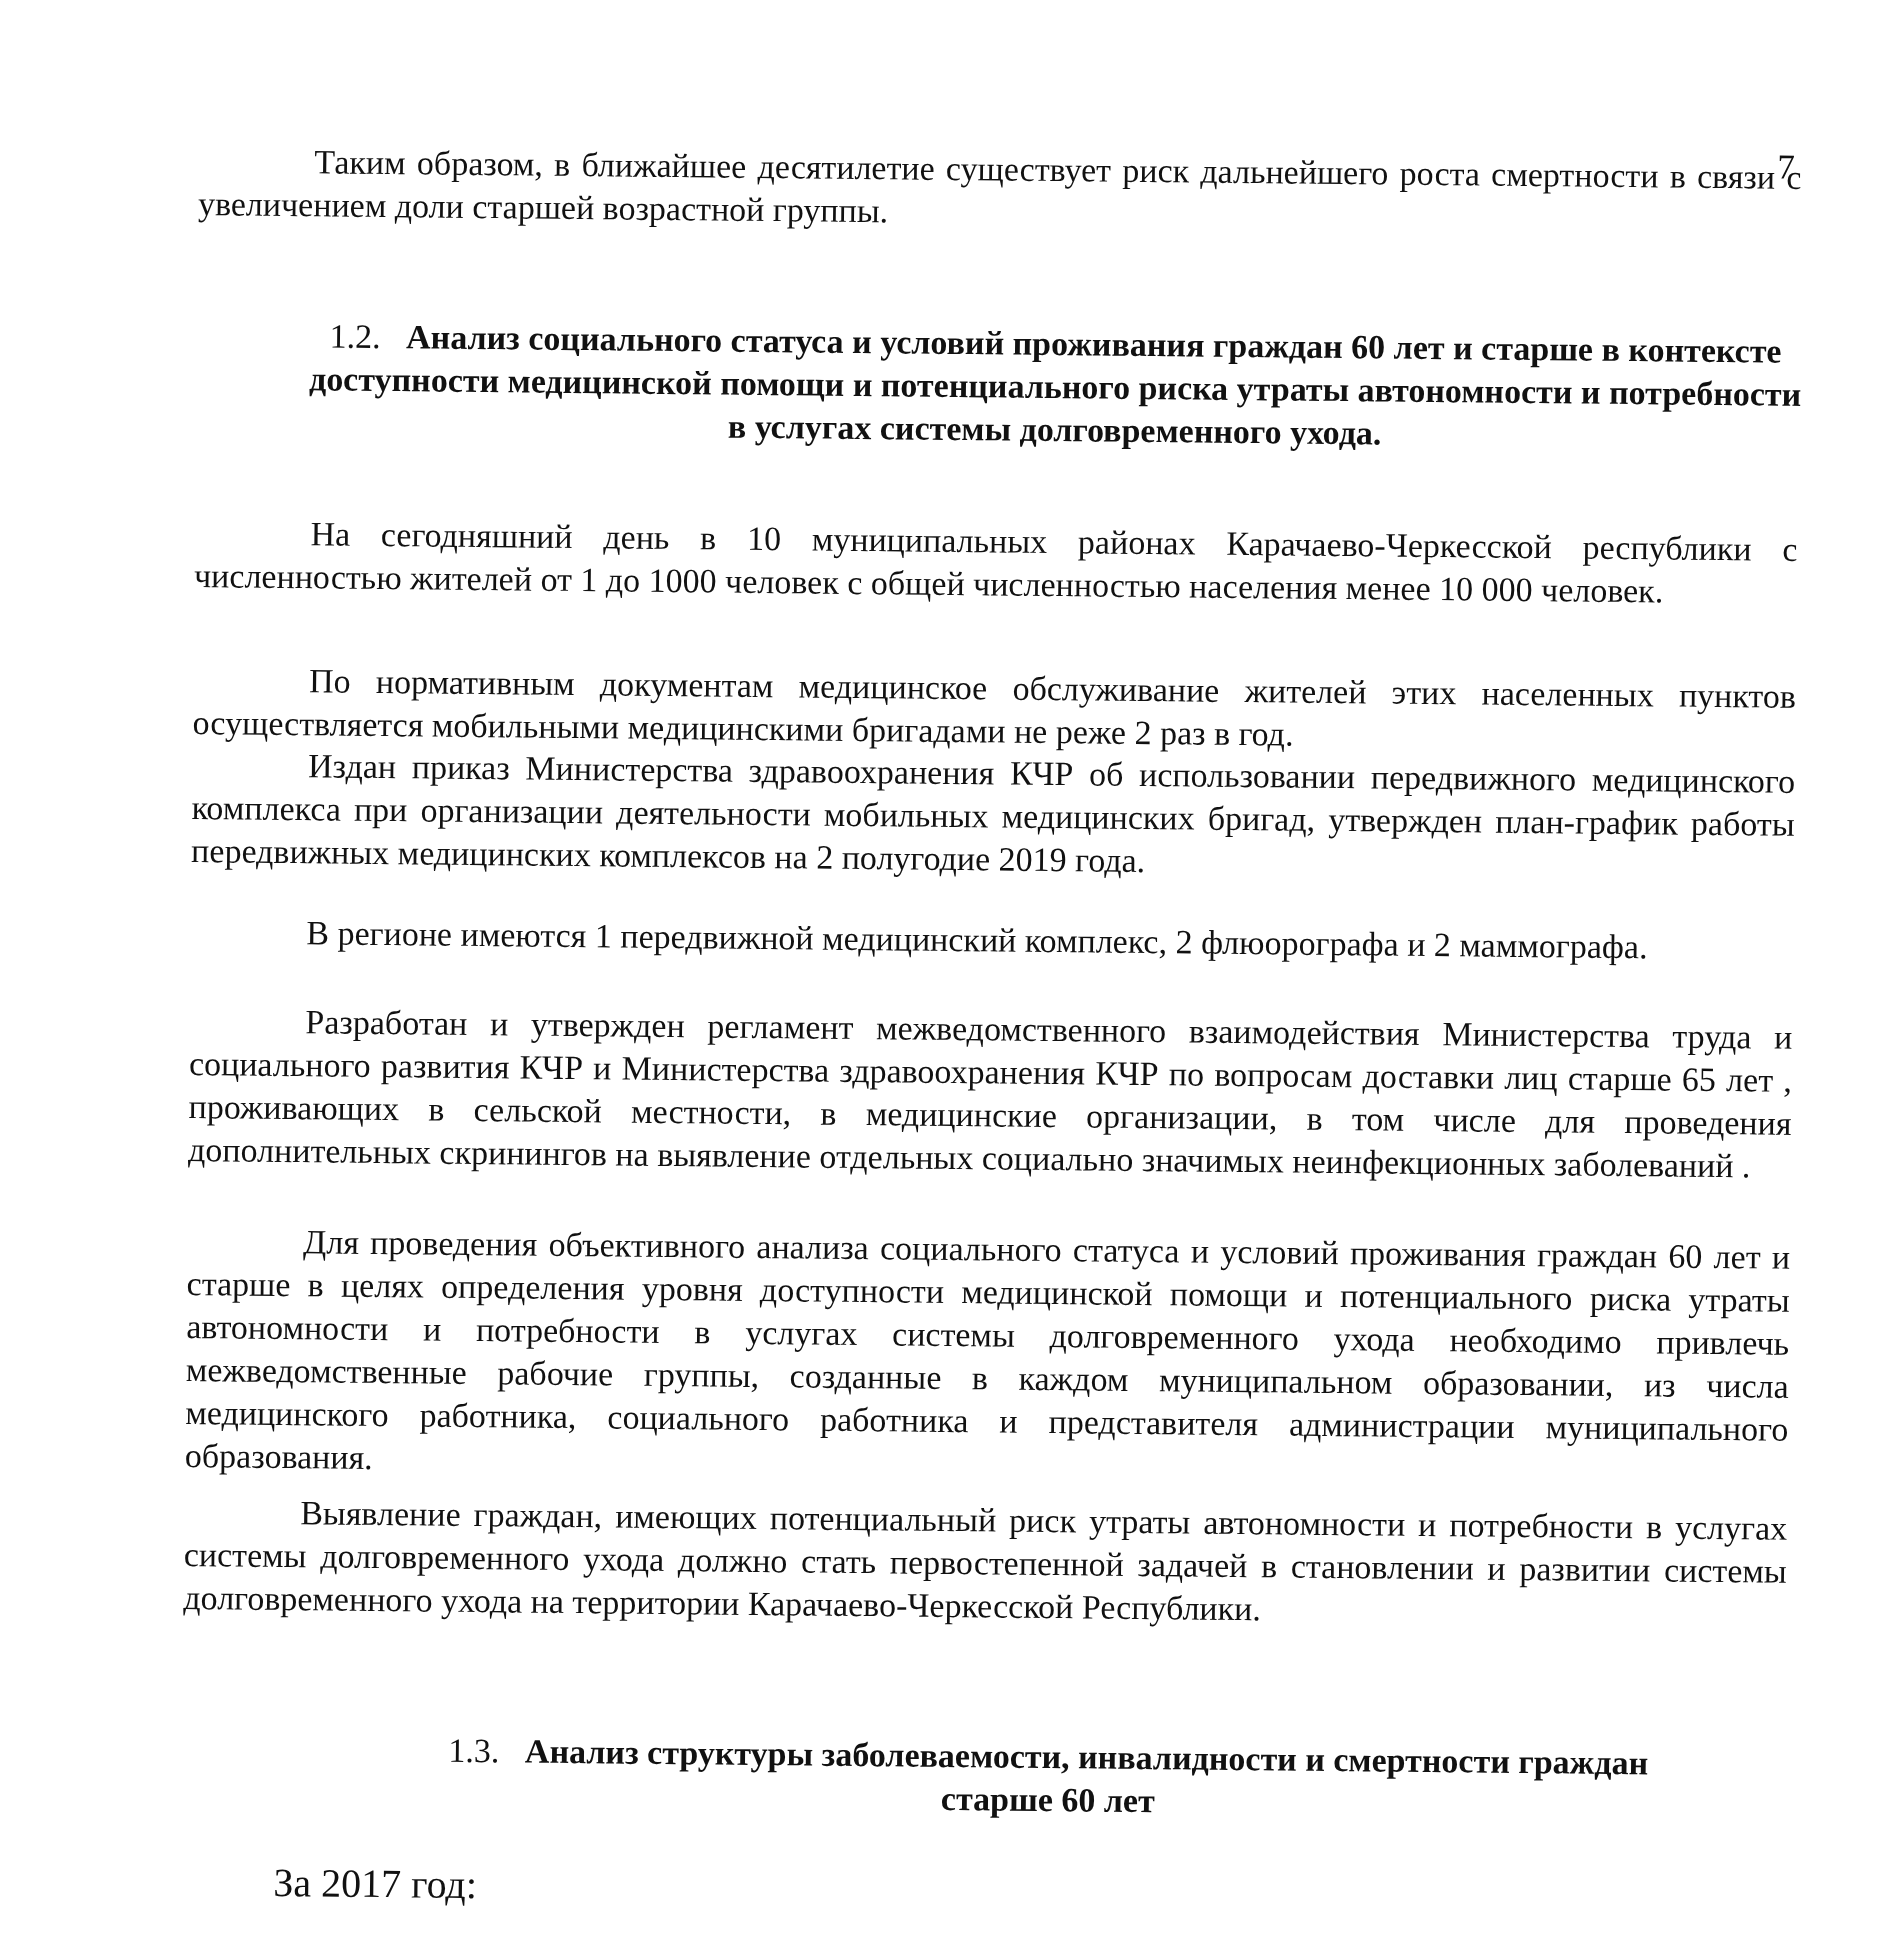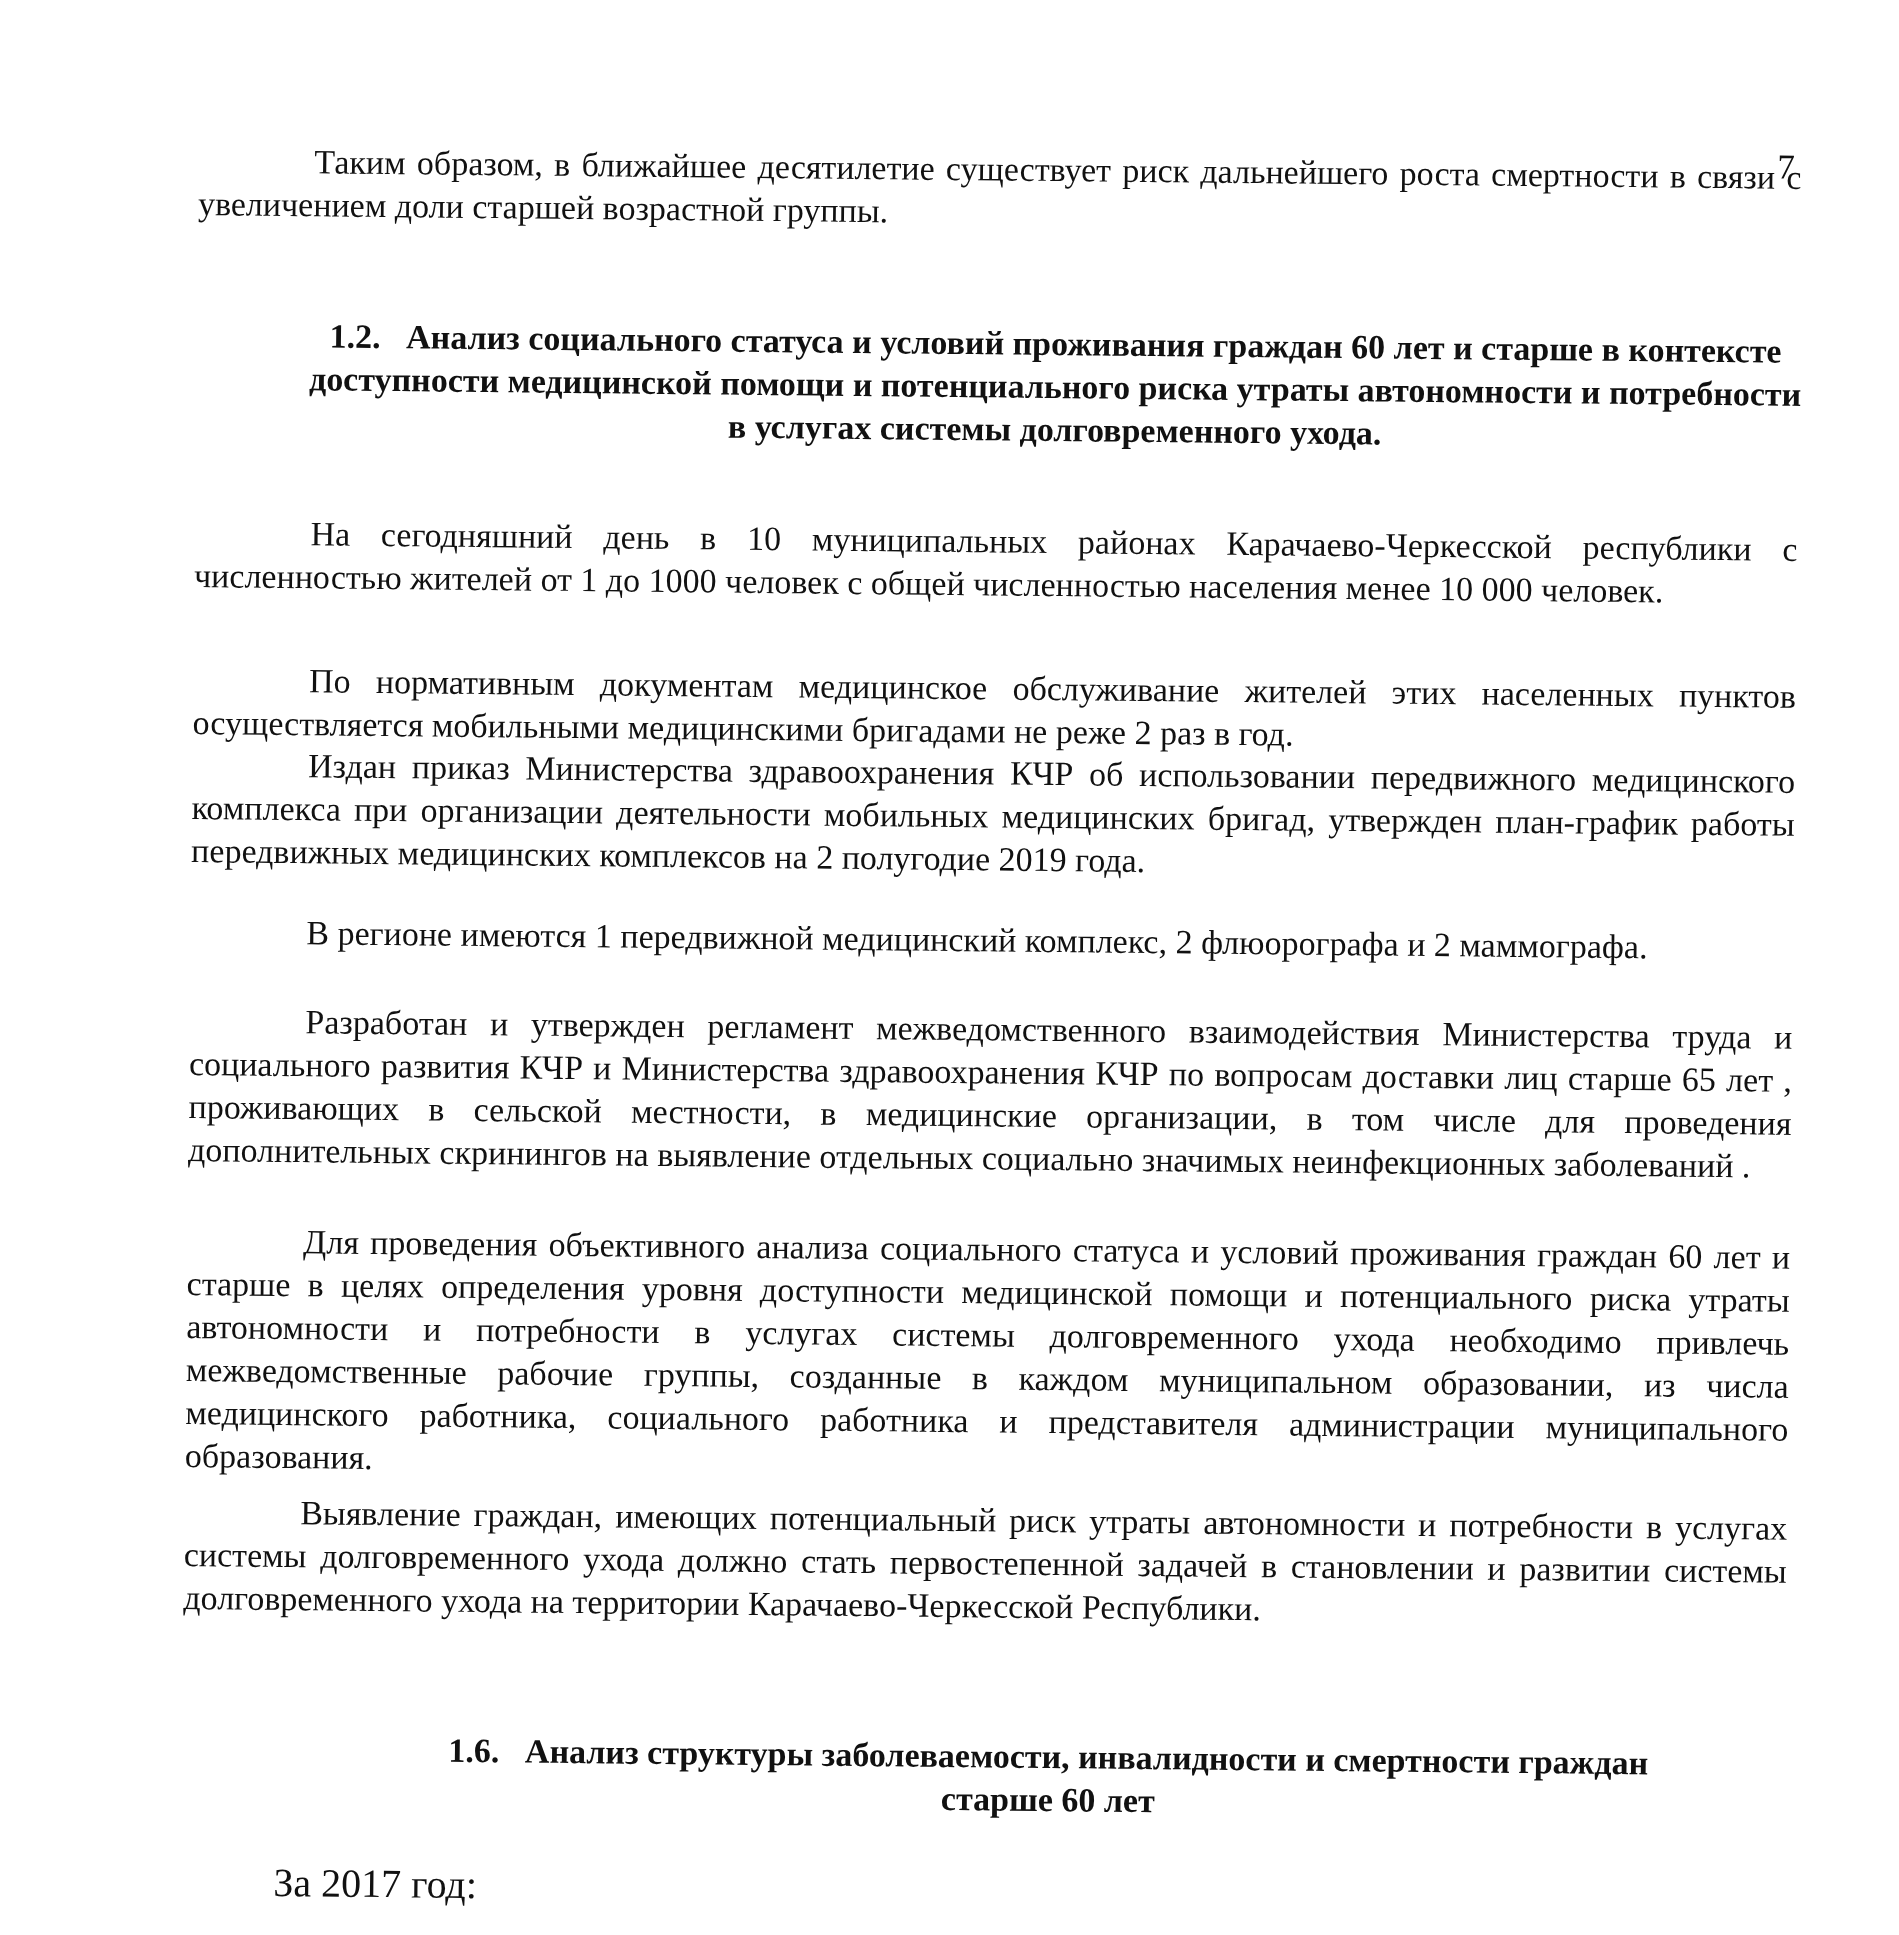--- a/index.html
+++ b/index.html
@@ -3,21 +3,21 @@
 <meta charset="utf-8">
 <style>
   html, body { margin:0; padding:0; background:#fff; }
   body { width:1899px; height:2705px; position:relative; overflow:hidden;
          font-family:"Liberation Serif","DejaVu Serif",serif; color:#111; }
   .page { position:absolute; left:0; top:0; width:1899px; height:2705px; transform:rotate(0.6deg); transform-origin:949px 1355px; }
   .pnum { position:absolute; left:1765px; top:139px; font-size:35px; }
   .p { position:absolute; left:186px; width:1603px; font-size:34px; line-height:43px; text-align:justify; margin:0; }
   .ind { text-indent:116px; }
   .h { position:absolute; font-weight:bold; font-size:34px; line-height:43px; text-align:center; margin:0; }
-  .hnum { font-weight:bold;margin-top:11px; }
+  .hnum { font-weight:normal;margin-top:11px; }
   .year { position:absolute; left:279px; top:1866px; font-size:40px; }
 </style>
 </head>
 <body>
 
 <div class="page">
   <div class="pnum">7</div>
 
   <p class="p ind" style="top:147px;">Таким образом, в ближайшее десятилетие существует риск дальнейшего роста смертности в связи с увеличением доли старшей возрастной группы.</p>
 
@@ -28,20 +28,20 @@
 
   <p class="p ind" style="top:519px;">На сегодняшний день в 10 муниципальных районах Карачаево-Черкесской республики с численностью жителей от 1 до 1000 человек с общей численностью населения менее 10 000 человек.</p>
   <p class="p ind" style="top:666px;">По нормативным документам медицинское обслуживание жителей этих населенных пунктов осуществляется мобильными медицинскими бригадами не реже 2 раз в год.</p>
   <p class="p ind" style="top:751px;">Издан приказ Министерства здравоохранения КЧР об использовании передвижного медицинского комплекса при организации деятельности мобильных медицинских бригад, утвержден план-график работы передвижных медицинских комплексов на 2 полугодие 2019 года.</p>
   <p class="p ind" style="top:918px;">В регионе имеются 1 передвижной медицинский комплекс, 2 флюорографа и 2 маммографа.</p>
   <p class="p ind" style="top:1007px;">Разработан и утвержден регламент межведомственного взаимодействия Министерства труда и социального развития КЧР и Министерства здравоохранения КЧР по вопросам доставки лиц старше 65 лет , проживающих в сельской местности, в медицинские организации, в том числе для проведения дополнительных скринингов на выявление отдельных социально значимых неинфекционных заболеваний .</p>
   <p class="p ind" style="top:1227px;">Для проведения объективного анализа социального статуса и условий проживания граждан 60 лет и старше в целях определения уровня доступности медицинской помощи и потенциального риска утраты автономности и потребности в услугах системы долговременного ухода необходимо привлечь межведомственные рабочие группы, созданные в каждом муниципальном образовании, из числа медицинского работника, социального работника и представителя администрации муниципального образования.</p>
   <p class="p ind" style="top:1498px;">Выявление граждан, имеющих потенциальный риск утраты автономности и потребности в услугах системы долговременного ухода должно стать первостепенной задачей в становлении и развитии системы долговременного ухода на территории Карачаево-Черкесской Республики.</p>
 
   <div class="h" style="left:317px; top:1734px; width:1471px;">
-    <div><span class="hnum">1.6.</span>&nbsp;&nbsp;&nbsp;<span>Анализ структуры заболеваемости, инвалидности и смертности граждан</span></div>
+    <div><span class="hnum">1.3.</span>&nbsp;&nbsp;&nbsp;<span>Анализ структуры заболеваемости, инвалидности и смертности граждан</span></div>
     <div>старше 60 лет</div>
   </div>
 
   <div class="year">За 2017 год:</div>
 
 </div>
 
 
 </body></html>

